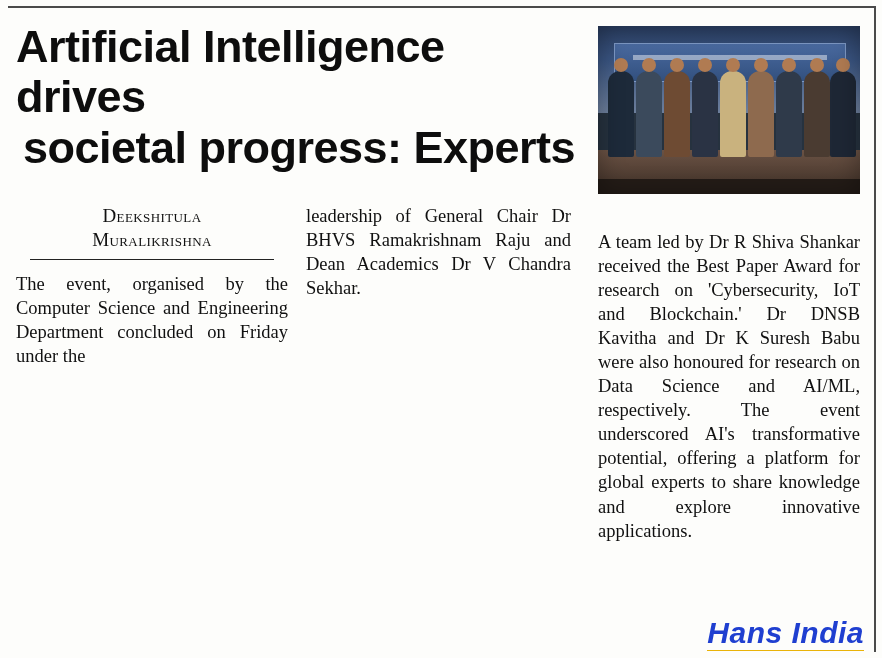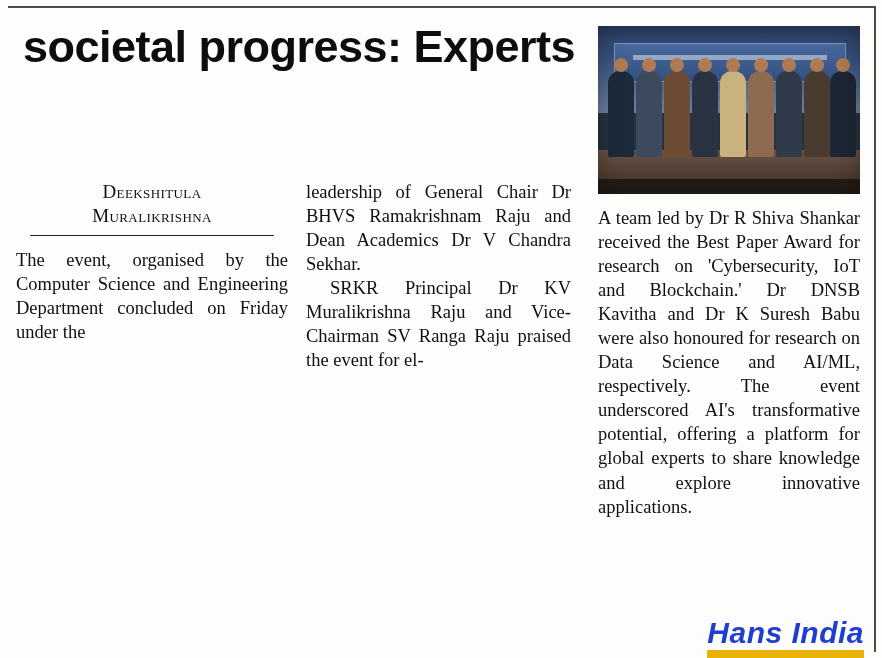--- a/index.html
+++ b/index.html
@@ -103,20 +103,21 @@
   }
 
   
   .col {
     position: absolute;
     font-size: 18.5px;
     line-height: 1.30;
     text-align: justify;
     text-justify: inter-word;
     color: #101010;
+    margin-top: 24px;
   }
   .col p { margin: 0; }
   .col p + p { text-indent: 1.3em; }
 
   .col1 { left: 16px; top: 180px; width: 272px; }
   .col2 { left: 306px; top: 180px; width: 265px; }
   .col3 { left: 598px; top: 206px; width: 262px; }
 
   .byline {
     font-variant: small-caps;
@@ -136,31 +137,32 @@
     position: absolute;
     right: 18px;
     bottom: 8px;
     font-family: "Liberation Sans", sans-serif;
     font-weight: bold;
     font-style: italic;
     font-size: 30px;
     color: #1f3fd0;
     letter-spacing: 0.5px;
   }
-  .logo u { text-decoration: none; border-bottom: 8px solid #eab308; padding-bottom: 1px; }
+  .logo u { text-decoration: none; border-bottom: 1px solid #eab308; padding-bottom: 1px; }
 </style>
 </head>
 <body>
 
 <div class="page">
 
   <div class="rule-top"></div>
   <div class="rule-right"></div>
 
   <div class="headline">
+    <span class="l1">Artificial Intelligence drives</span>
     <span class="l2">societal progress: Experts</span>
   </div>
 
   <div class="photo">
     <div class="wall"></div>
     <div class="banner"></div>
     <div class="stage"></div>
     <div class="floor"></div>
 
     <div class="person" style="left:10px;  background:#1d2a3a;">
@@ -198,21 +200,20 @@
     <div class="byline">
       <div>Deekshitula</div>
       <div>Muralikrishna</div>
     </div>
     <hr class="byline-rule">
     <p>The event, organised by the Computer Science and Engineering Department concluded on Friday under the</p>
   </div>
 
   <div class="col col2">
     <p>leadership of General Chair Dr BHVS Ramakrishnam Raju and Dean Academics Dr V Chandra Sekhar.</p>
-    <p>SRKR Principal Dr KV Muralikrishna Raju and Vice-Chairman SV Ranga Raju praised the event for el-</p>
   </div>
 
   <div class="col col3">
     <p>A team led by Dr R Shiva Shankar received the Best Paper Award for research on 'Cybersecurity, IoT and Blockchain.' Dr DNSB Kavitha and Dr K Suresh Babu were also honoured for research on Data Science and AI/ML, respectively. The event underscored AI's transformative potential, offering a platform for global experts to share knowledge and explore innovative applications.</p>
   </div>
 
   <div class="logo">
     <u>Hans India</u>
   </div>
 

